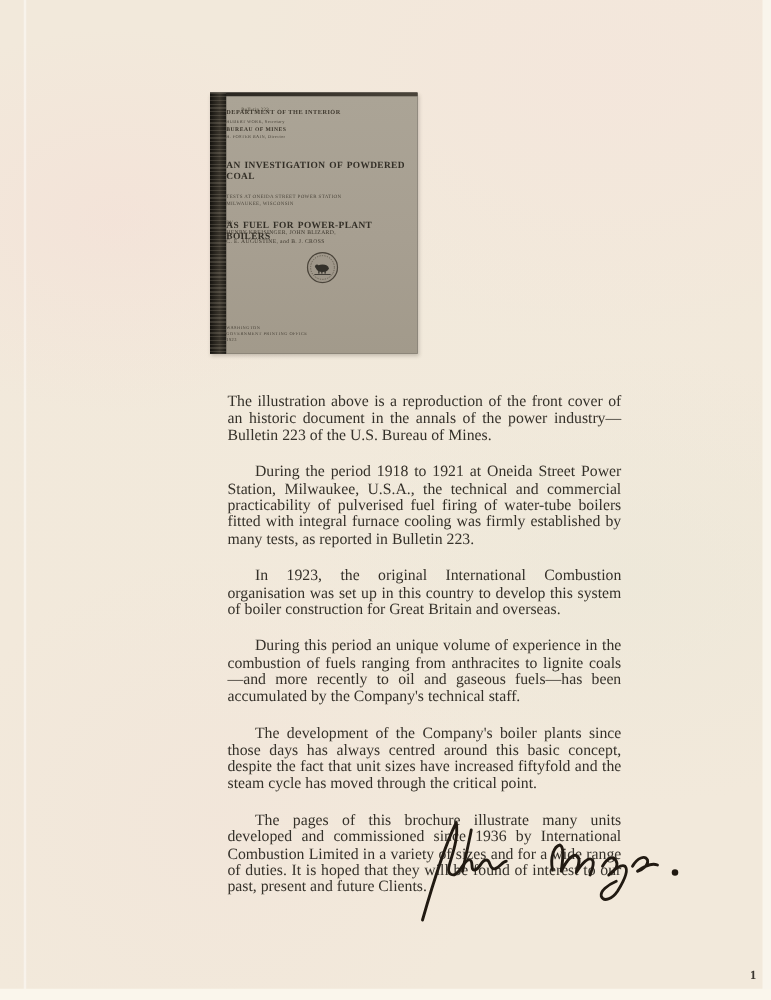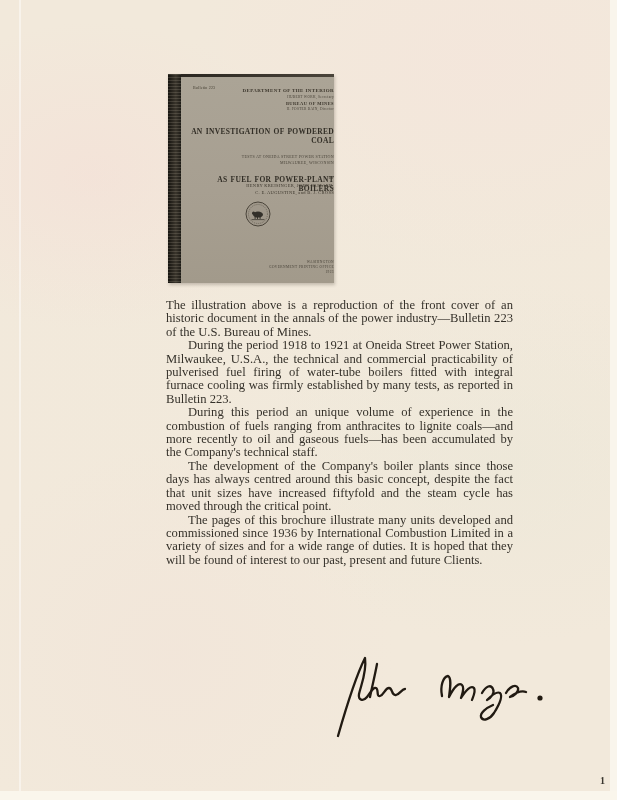--- a/index.html
+++ b/index.html
@@ -29,21 +29,21 @@
     position:absolute;left:0;top:0;width:13px;height:100%;
     background:
       repeating-linear-gradient(180deg, rgba(200,190,170,.18) 0 1px, transparent 1px 3px),
       linear-gradient(90deg,#15130f,#3a352c 60%,#1d1b16);
   }
   .book-top{position:absolute;left:13px;top:0;width:153px;height:3px;
     background:linear-gradient(90deg,#2a2620,#4a443a);}
   .book-cover{
     position:absolute;left:13px;top:3px;width:153px;height:206px;
     background:linear-gradient(180deg,#aba496 0%,#a79f91 55%,#a29a8b 100%);
-    color:#3d372d;text-align:right;
+    color:#3d372d;text-align:left;
   }
   .cover-corner{position:absolute;left:12px;top:8px;font-size:4px;letter-spacing:.2px;color:#464034;}
   .cover-dept{position:absolute;left:0;width:100%;top:11px;font-size:5px;font-weight:bold;letter-spacing:.4px;}
   .cover-sec{position:absolute;left:0;width:100%;top:18px;font-size:3.5px;letter-spacing:.3px;color:#4a443a;}
   .cover-bureau{position:absolute;left:0;width:100%;top:24px;font-size:4.5px;font-weight:bold;letter-spacing:.4px;}
   .cover-dir{position:absolute;left:0;width:100%;top:30px;font-size:3.5px;letter-spacing:.3px;color:#4a443a;}
   .cover-title1{position:absolute;left:0;width:100%;top:50px;font-size:7.5px;font-weight:bold;letter-spacing:.3px;word-spacing:1px;color:#322e26;}
   .cover-title2{position:absolute;left:0;width:100%;top:63px;font-size:7.5px;font-weight:bold;letter-spacing:.3px;word-spacing:1px;color:#322e26;margin-top:35px;}
   .cover-sub1{position:absolute;left:0;width:100%;top:77px;font-size:4px;letter-spacing:.3px;color:#4a443a;}
   .cover-sub2{position:absolute;left:0;width:100%;top:83px;font-size:4px;letter-spacing:.3px;color:#4a443a;}
@@ -54,21 +54,21 @@
   .cover-imp1{position:absolute;left:0;width:100%;top:183px;font-size:3.5px;letter-spacing:.4px;color:#4a443a;}
   .cover-imp2{position:absolute;left:0;width:100%;top:188px;font-size:3.5px;letter-spacing:.4px;color:#4a443a;}
   .cover-imp3{position:absolute;left:0;width:100%;top:193px;font-size:3.5px;letter-spacing:.4px;color:#4a443a;}
 
   
   .body-text{
     position:absolute;left:166px;top:299px;width:347px;
     font-size:12.6px;line-height:13.4px;color:#35312a;
     text-align:justify;
   }
-  .body-text p{margin:0;text-indent:22px;font-family:Liberation Serif, serif;}
+  .body-text p{margin:16px;text-indent:22px;font-family:Liberation Serif, serif;}
   .body-text p.first{text-indent:0;}
 
   
   .signature{position:absolute;left:330px;top:650px;width:228px;height:96px;}
   .signature svg{width:100%;height:100%;}
   .sig-stroke{fill:none;stroke:#211a12;stroke-width:2.3;stroke-linecap:round;stroke-linejoin:round;}
 
   .page-number{
     position:absolute;left:600px;top:775px;
     font-size:10px;font-weight:bold;color:#3a362f;
@@ -113,20 +113,21 @@
       </div>
       <div class="cover-imp1">WASHINGTON</div>
       <div class="cover-imp2">GOVERNMENT PRINTING OFFICE</div>
       <div class="cover-imp3">1923</div>
     </div>
   </div>
 
   <div class="body-text">
     <p class="first">The illustration above is a reproduction of the front cover of an historic document in the annals of the power industry—Bulletin 223 of the U.S. Bureau of Mines.</p>
     <p>During the period 1918 to 1921 at Oneida Street Power Station, Milwaukee, U.S.A., the technical and commercial practicability of pulverised fuel firing of water-tube boilers fitted with integral furnace cooling was firmly established by many tests, as reported in Bulletin 223.</p>
+    <p>In 1923, the original International Combustion organisation was set up in this country to develop this system of boiler construction for Great Britain and overseas.</p>
     <p>During this period an unique volume of experience in the combustion of fuels ranging from anthracites to lignite coals—and more recently to oil and gaseous fuels—has been accumulated by the Company's technical staff.</p>
     <p>The development of the Company's boiler plants since those days has always centred around this basic concept, despite the fact that unit sizes have increased fiftyfold and the steam cycle has moved through the critical point.</p>
     <p>The pages of this brochure illustrate many units developed and commissioned since 1936 by International Combustion Limited in a variety of sizes and for a wide range of duties. It is hoped that they will be found of interest to our past, present and future Clients.</p>
   </div>
 
   <div class="signature" role="img" aria-label="John Mayer.">
     <svg viewBox="0 0 228 96">
 
       <path class="sig-stroke" d="M8,86 C16,58 27,24 35,8 C37,22 31,35 29,44 C28,50 33,52 37,47 C41,42 43,37 46,38 C49,39 46,47 50,46 C54,45 55,38 59,38 C63,38 61,46 66,45 C70,44 72,39 75,39"></path>
       <path class="sig-stroke" d="M47,14 C45,25 42,37 40,47"></path>

